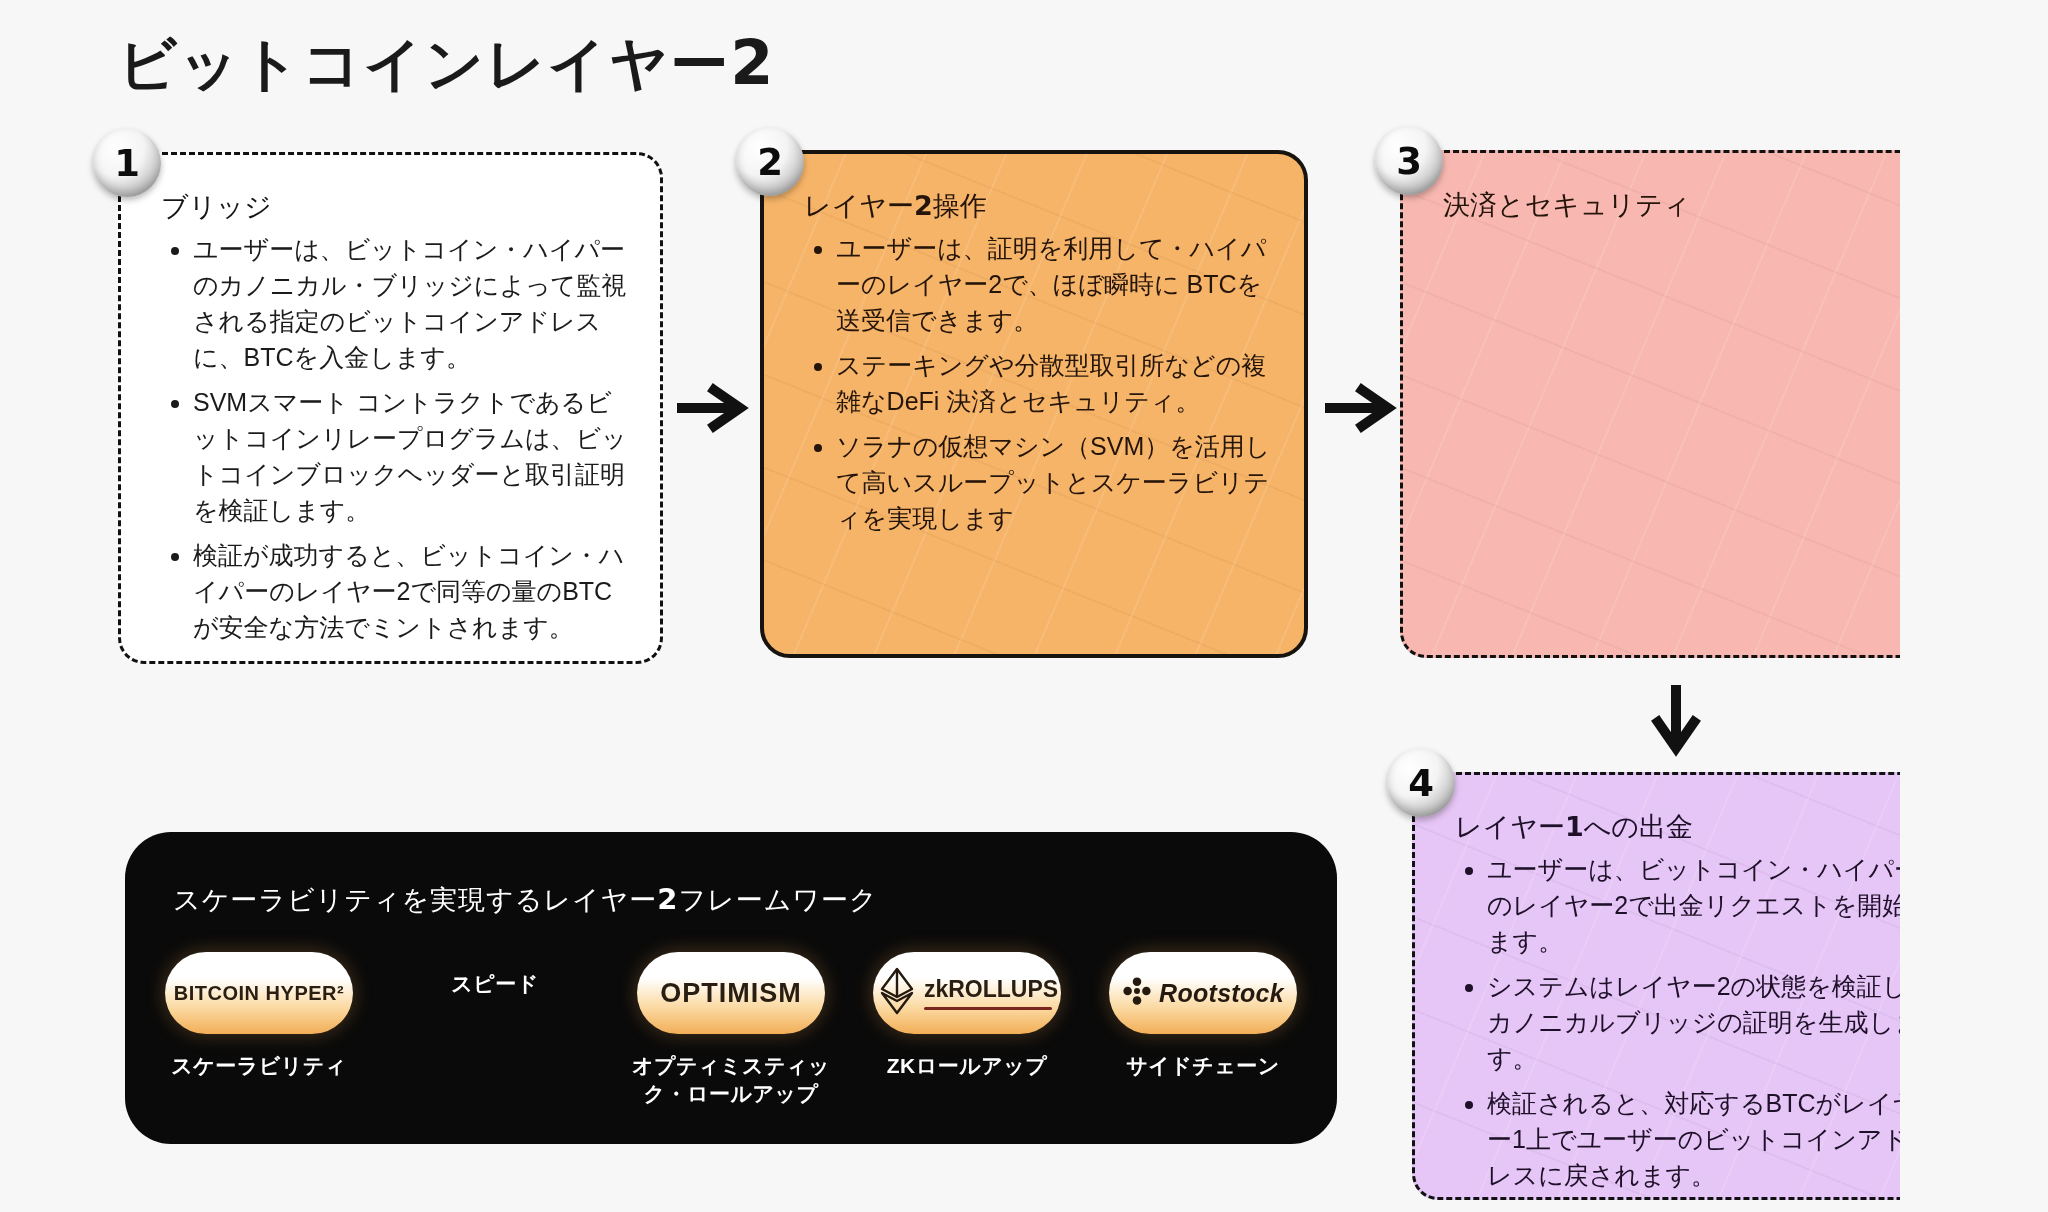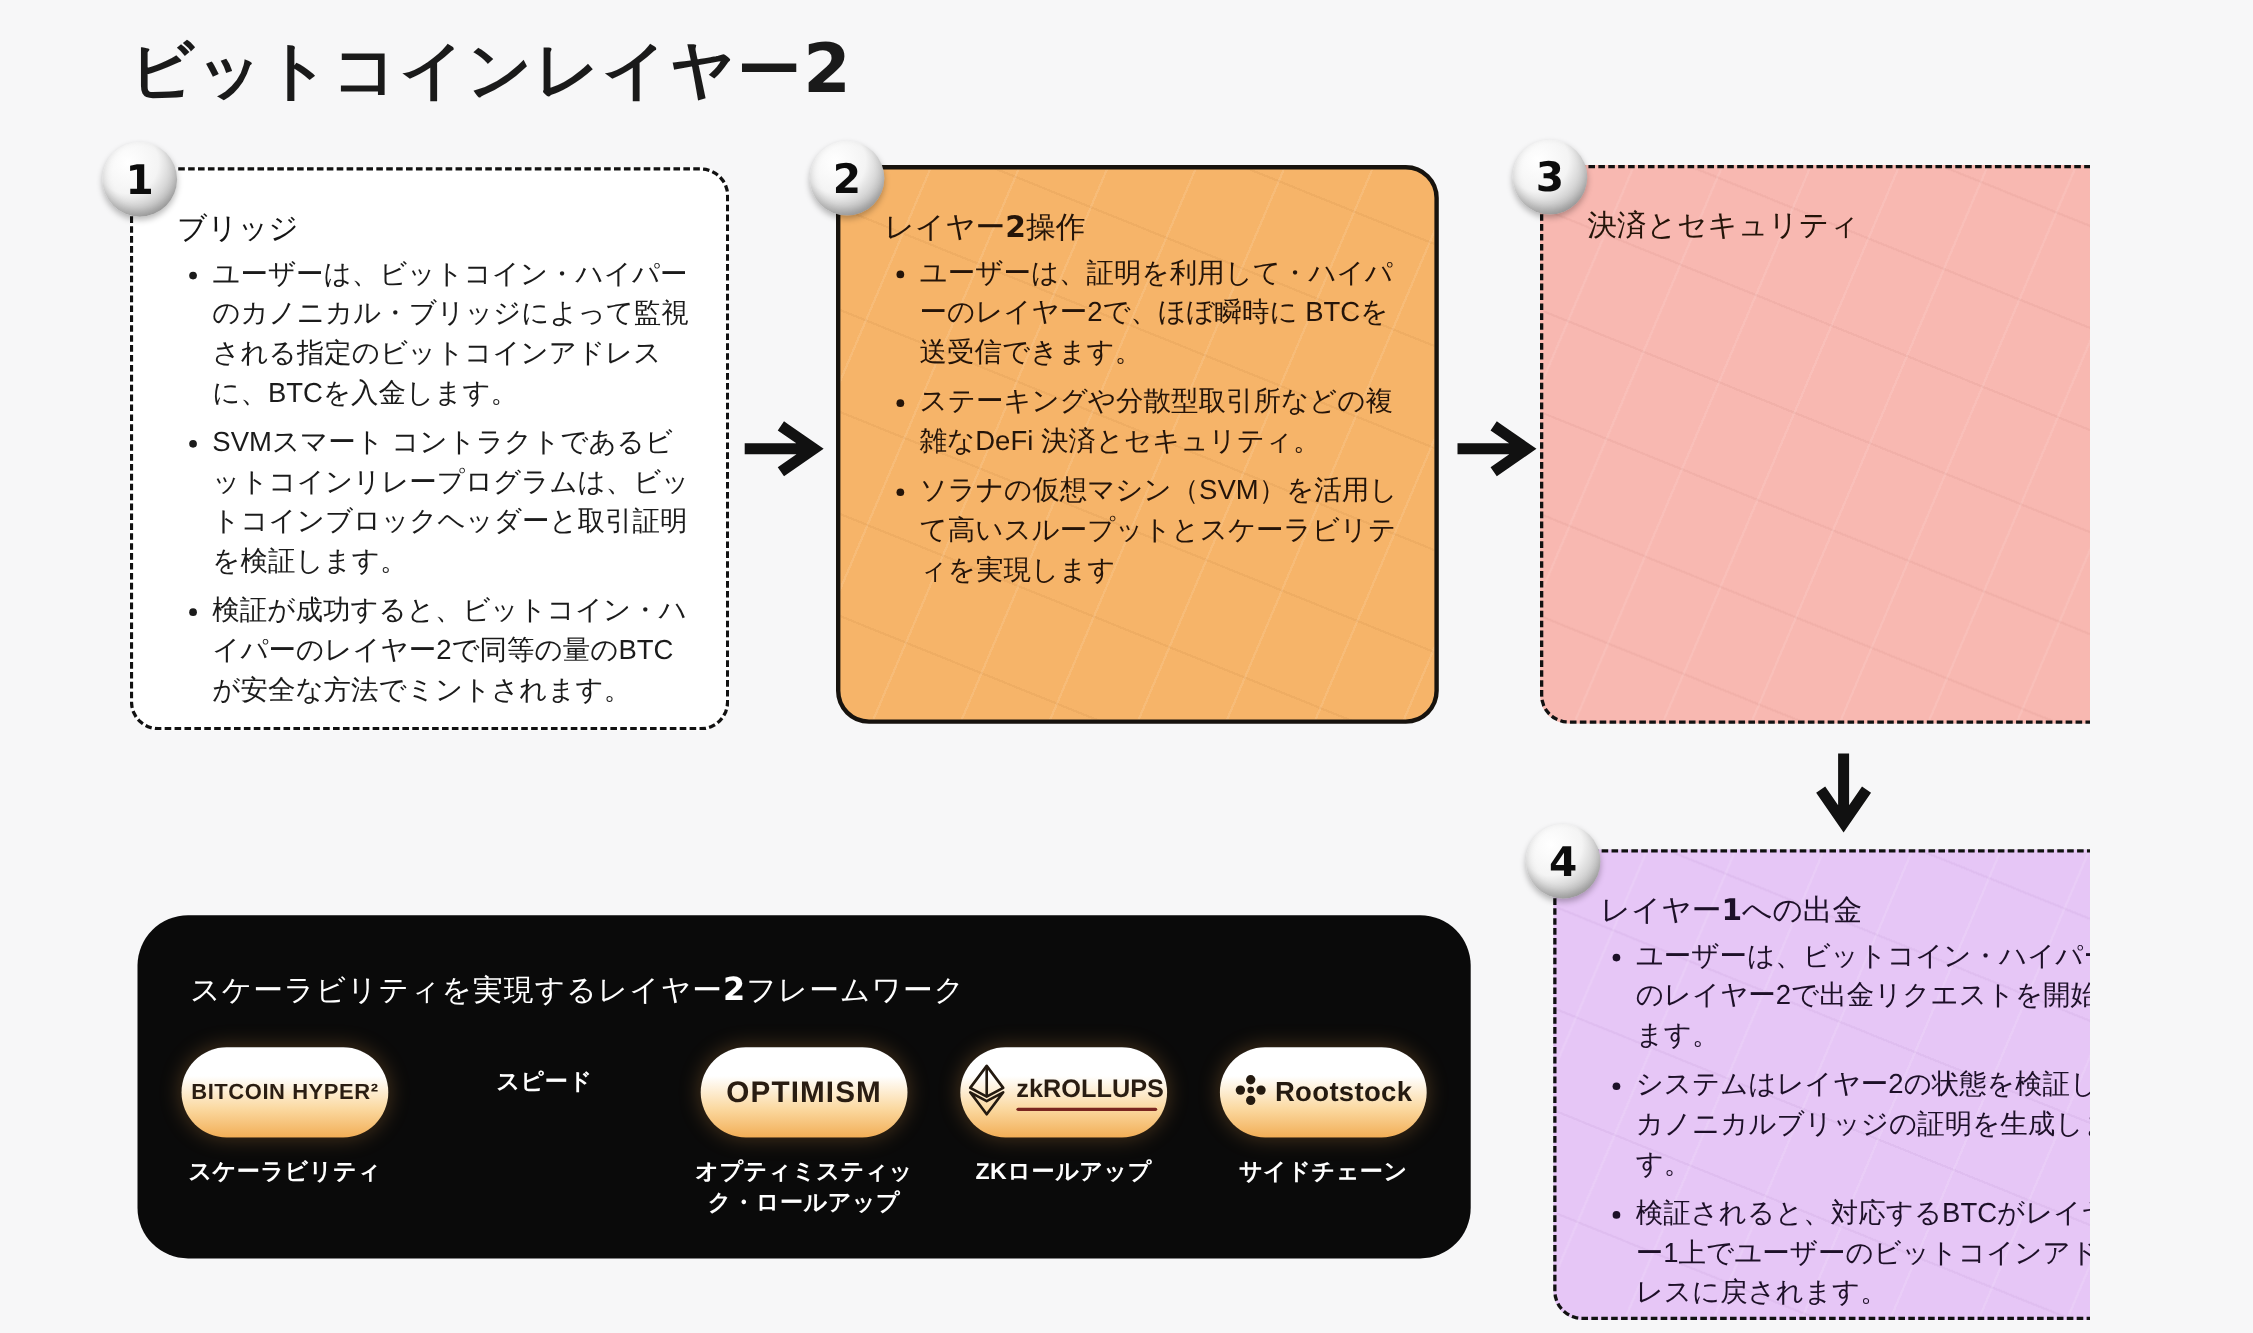--- a/index.html
+++ b/index.html
@@ -87,21 +87,21 @@
     width:52px;height:52px;border-radius:50%;background:#3b2b63;
     display:flex;align-items:center;justify-content:center;flex:0 0 auto;
   }
   .ln-text{font-size:24px;font-weight:700;font-style:italic;color:#221a38;line-height:0.95;}
   .ln-top{position:absolute;top:9px;left:0;right:0;text-align:center;font-size:11px;font-weight:700;color:#f7931a;}
   .lg-op{font-size:27px;font-weight:800;color:#2a1d12;letter-spacing:1px;}
   .lg-zk{display:flex;align-items:center;gap:6px;}
   .zk-text{font-size:23px;font-weight:800;color:#2a1d12;}
   .zk-bar{width:128px;height:3px;background:#7a2620;margin-top:4px;border-radius:2px;}
   .lg-rs{display:flex;align-items:center;gap:7px;}
-  .rs-text{font-size:25px;font-weight:800;color:#241a10;letter-spacing:0.3px;}
+  .rs-text{font-size:25px;font-weight:800;color:#241a10;letter-spacing:0.3px;font-style:italic;}
 </style>
 </head>
 <body>
 
 <div class="stage">
 
   <div class="page-title">
     <span>ビットコインレイヤー</span><span class="heavy">2</span>
   </div>
 

